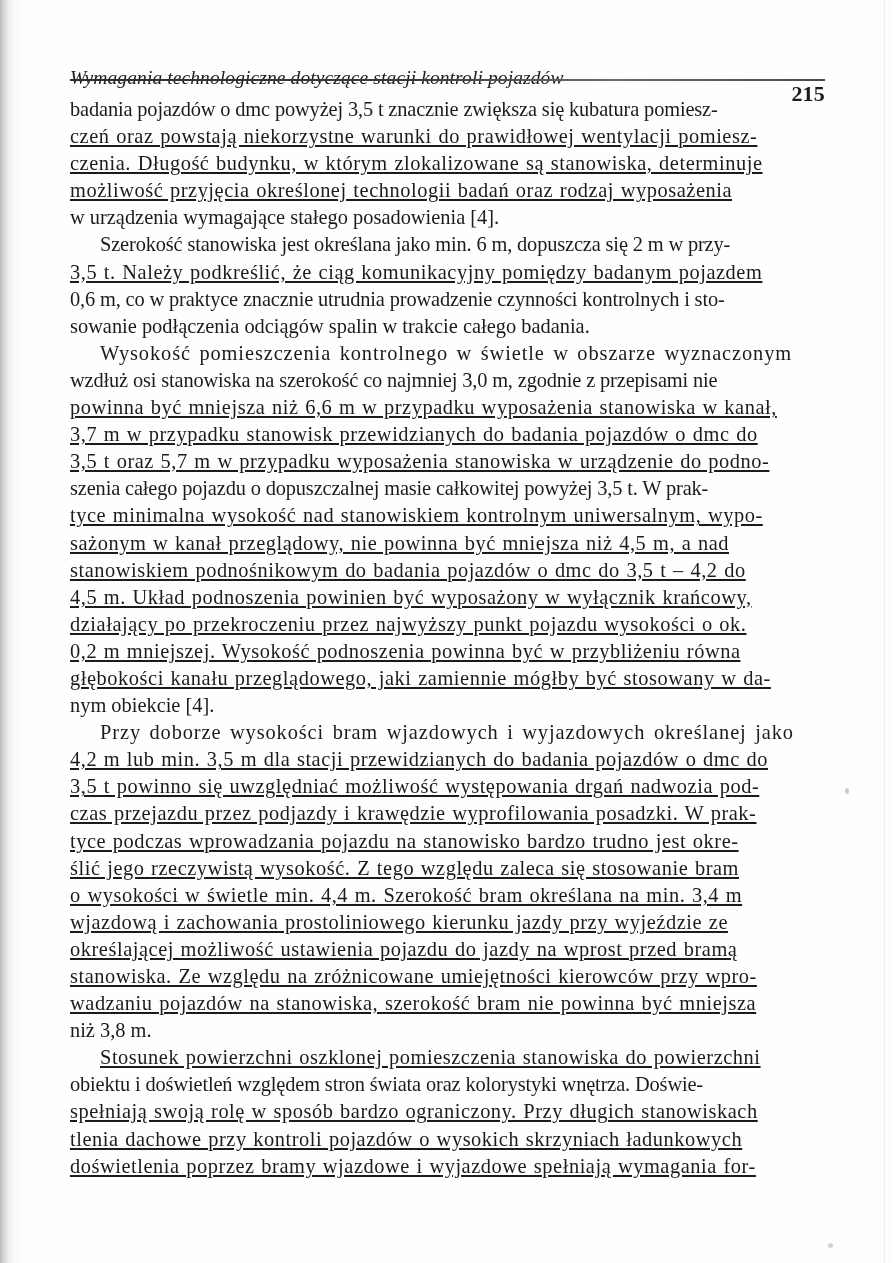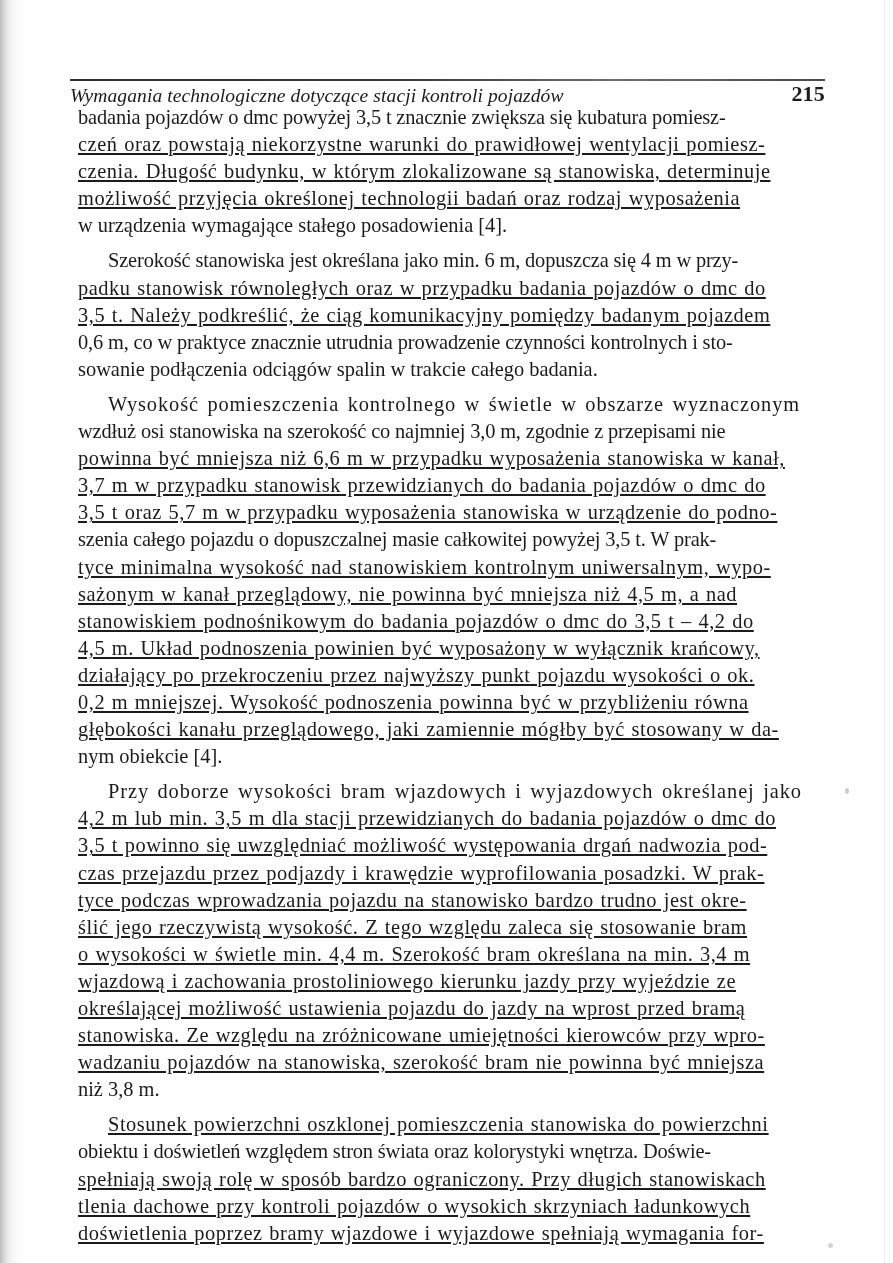--- a/index.html
+++ b/index.html
@@ -66,21 +66,21 @@
     background: rgba(90,90,95,0.26);
   }
 
   
   .running-head {
     position: absolute;
     left: 70px;
     top: 48px;
     width: 755px;
     display: flex;
-    align-items: flex-end;
+    align-items: center;
     justify-content: space-between;
   }
   .running-head-title {
     font-style: italic;
     font-size: 19.5px;
     letter-spacing: 0.1px;
     white-space: nowrap;
   }
   .running-head-folio {
     font-weight: bold;
@@ -105,21 +105,21 @@
   .body-text {
     position: absolute;
     left: 70px;
     top: 96px;
     width: 757px;
     font-size: 20.4px;
     line-height: 27.1px;
     text-align: left;
   }
   .para {
-    margin: 8px;
+    margin: 0;
   }
   
   .ln {
     display: block;
     white-space: pre;
   }
   .ln.indent {
     text-indent: 30px;
   }
   
@@ -147,22 +147,21 @@
 
   <div class="body-text" id="body-text">
       <p class="para">
         <span class="ln tight">badania pojazdów o dmc powyżej 3,5 t znacznie zwiększa się kubatura pomiesz-</span>
         <span class="ln loose">czeń oraz powstają niekorzystne warunki do prawidłowej wentylacji pomiesz-</span>
         <span class="ln loose">czenia. Długość budynku, w którym zlokalizowane są stanowiska, determinuje</span>
         <span class="ln loose">możliwość przyjęcia określonej technologii badań oraz rodzaj wyposażenia</span>
         <span class="ln">w urządzenia wymagające stałego posadowienia [4].</span>
       </p>
       <p class="para">
-        <span class="ln indent tight">Szerokość stanowiska jest określana jako min. 6 m, dopuszcza się 4 m w przy-</span>
-        <span class="ln loose">padku stanowisk równoległych oraz w przypadku badania pojazdów o dmc do</span>
+        <span class="ln indent tight">Szerokość stanowiska jest określana jako min. 6 m, dopuszcza się 2 m w przy-</span>
         <span class="ln loose">3,5 t. Należy podkreślić, że ciąg komunikacyjny pomiędzy badanym pojazdem</span>
         <span class="ln tight">0,6 m, co w praktyce znacznie utrudnia prowadzenie czynności kontrolnych i sto-</span>
         <span class="ln">sowanie podłączenia odciągów spalin w trakcie całego badania.</span>
       </p>
       <p class="para">
         <span class="ln indent looser">Wysokość pomieszczenia kontrolnego w świetle w obszarze wyznaczonym</span>
         <span class="ln tight">wzdłuż osi stanowiska na szerokość co najmniej 3,0 m, zgodnie z przepisami nie</span>
         <span class="ln loose">powinna być mniejsza niż 6,6 m w przypadku wyposażenia stanowiska w kanał,</span>
         <span class="ln loose">3,7 m w przypadku stanowisk przewidzianych do badania pojazdów o dmc do</span>
         <span class="ln loose">3,5 t oraz 5,7 m w przypadku wyposażenia stanowiska w urządzenie do podno-</span>

